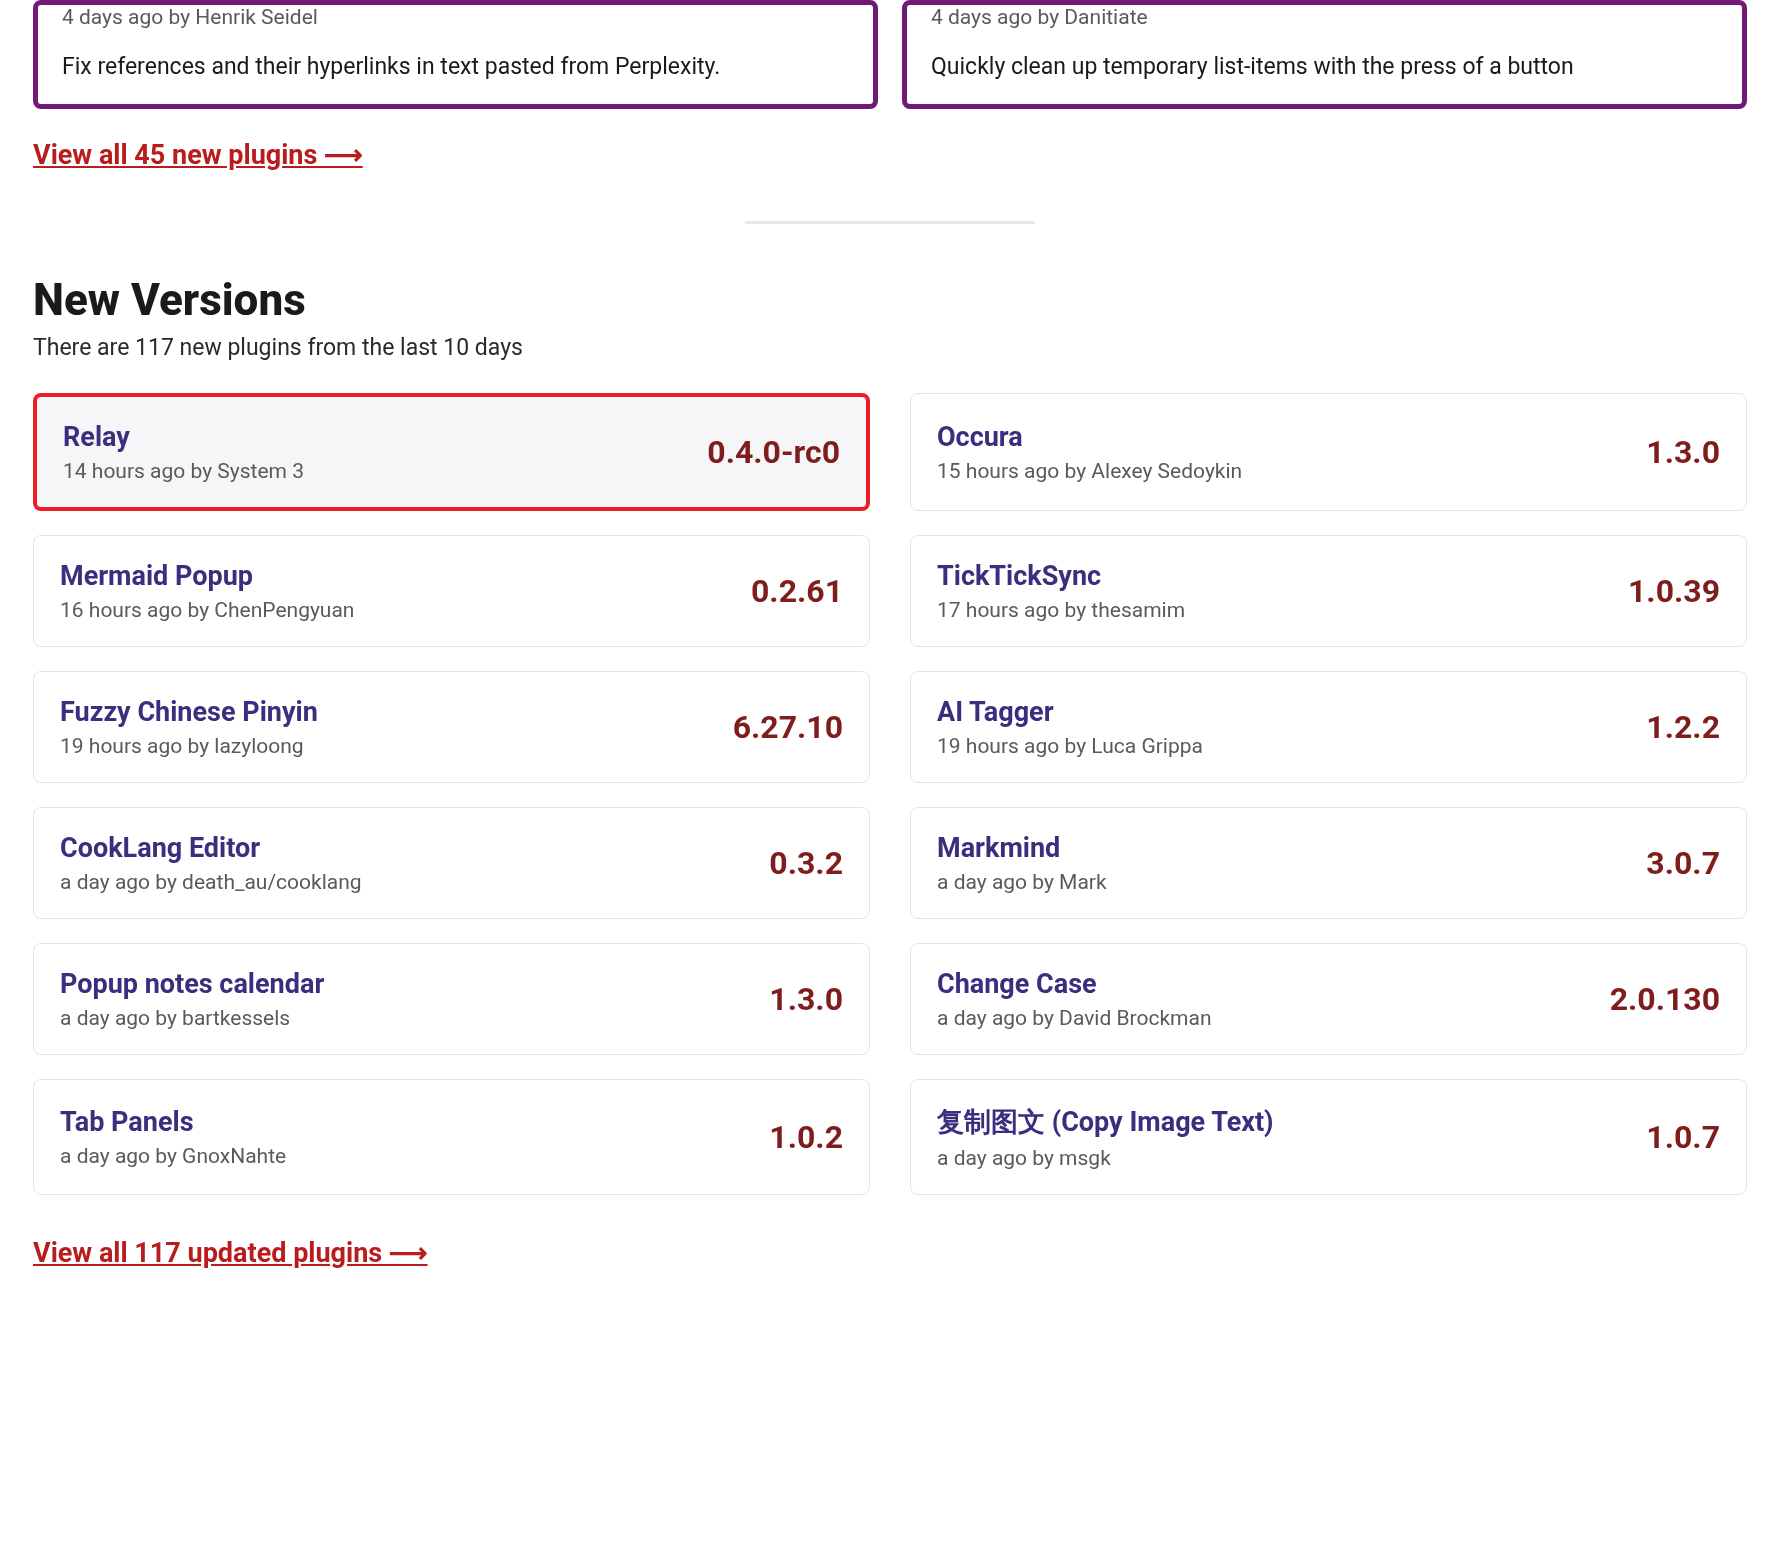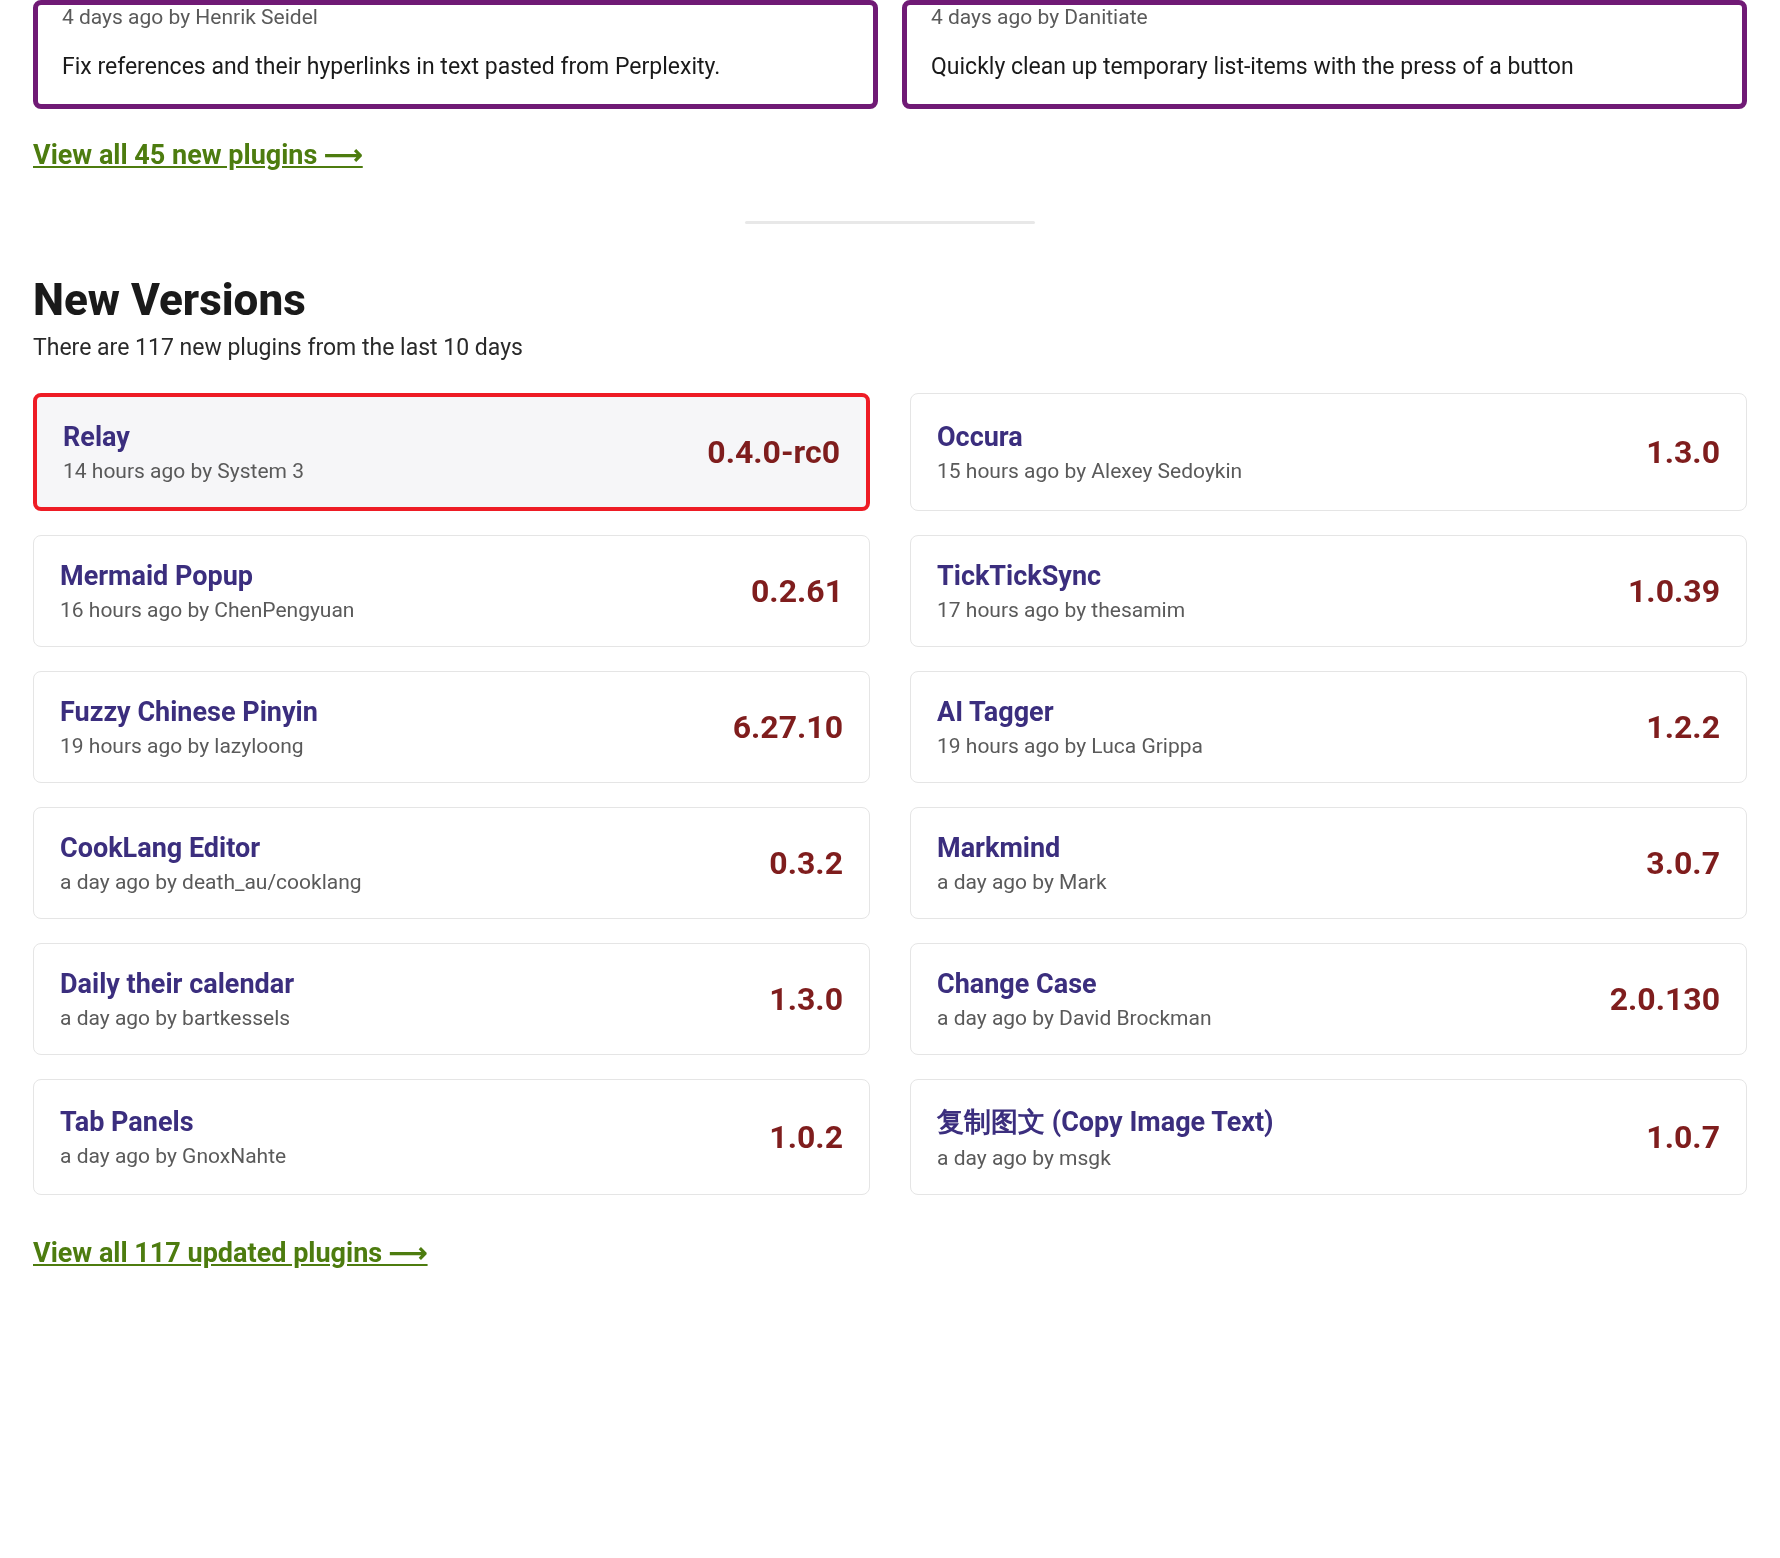--- a/index.html
+++ b/index.html
@@ -31,21 +31,21 @@
       color: #5a5a5a;
       margin-bottom: 24px;
     }
     .top-card-desc {
       font-size: 23px;
       color: #1a1a1a;
     }
     .view-all-link {
       font-size: 27px;
       font-weight: 700;
-      color: #4d7c0f;
+      color: #b91c1c;
       text-decoration: underline;
       display: inline-block;
       margin-bottom: 50px;
       cursor: pointer;
     }
     .divider {
       width: 290px;
       height: 3px;
       background: #e8e8e8;
       margin: 0 auto 50px auto;
@@ -177,21 +177,21 @@
     </div>
     <div class="version-card">
       <div class="version-card-left">
         <div class="version-title">Markmind</div>
         <div class="version-meta">a day ago by Mark</div>
       </div>
       <div class="version-number">3.0.7</div>
     </div>
     <div class="version-card">
       <div class="version-card-left">
-        <div class="version-title">Daily their calendar</div>
+        <div class="version-title">Popup notes calendar</div>
         <div class="version-meta">a day ago by bartkessels</div>
       </div>
       <div class="version-number">1.3.0</div>
     </div>
     <div class="version-card">
       <div class="version-card-left">
         <div class="version-title">Change Case</div>
         <div class="version-meta">a day ago by David Brockman</div>
       </div>
       <div class="version-number">2.0.130</div>

